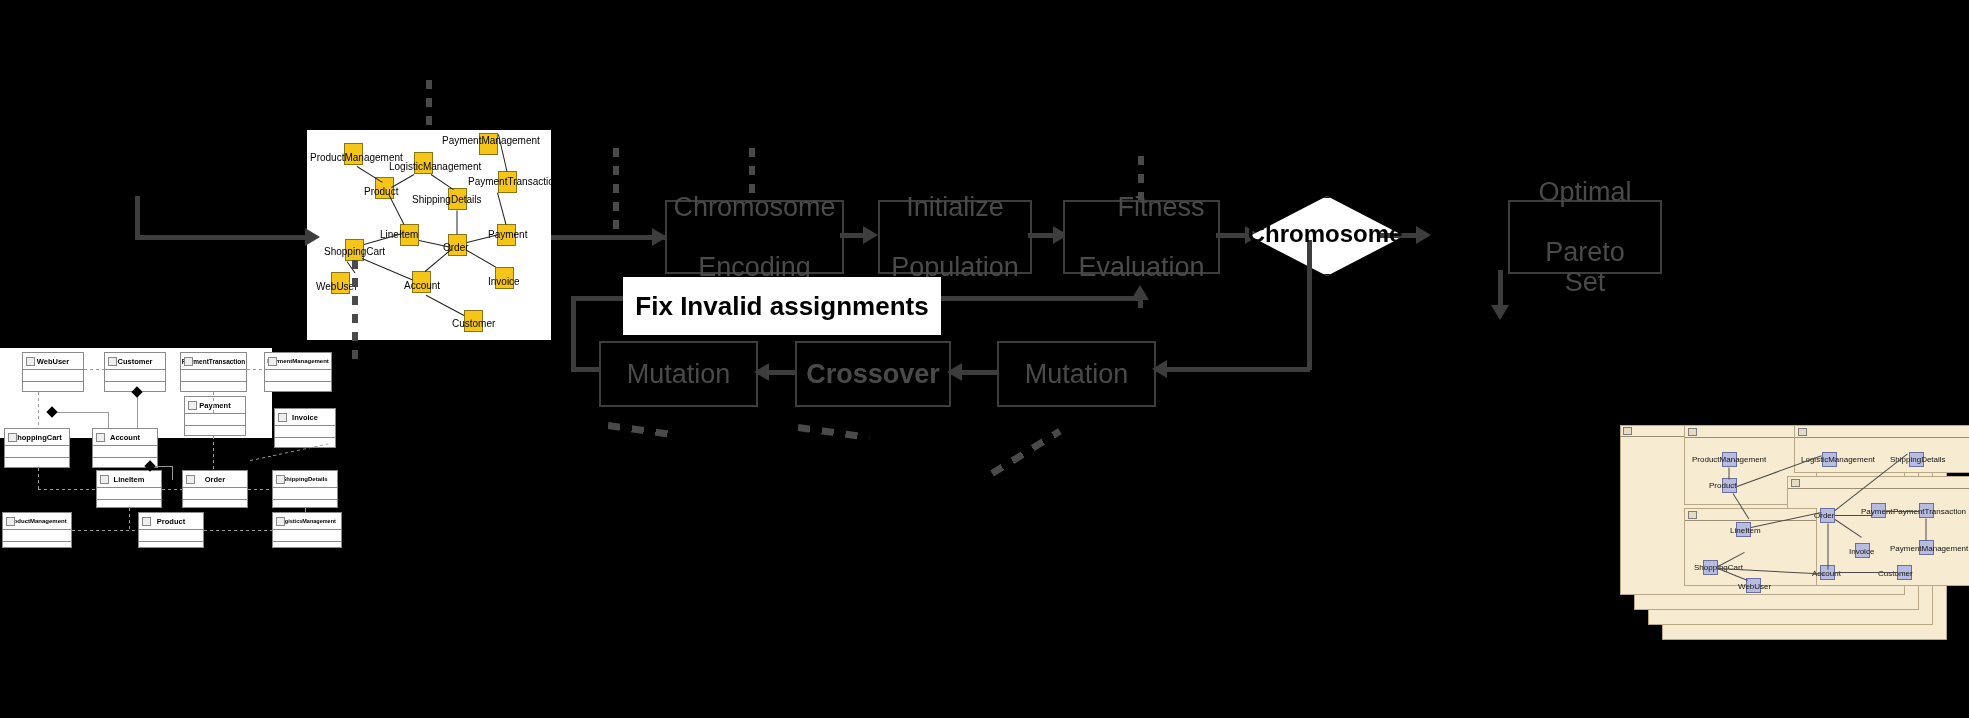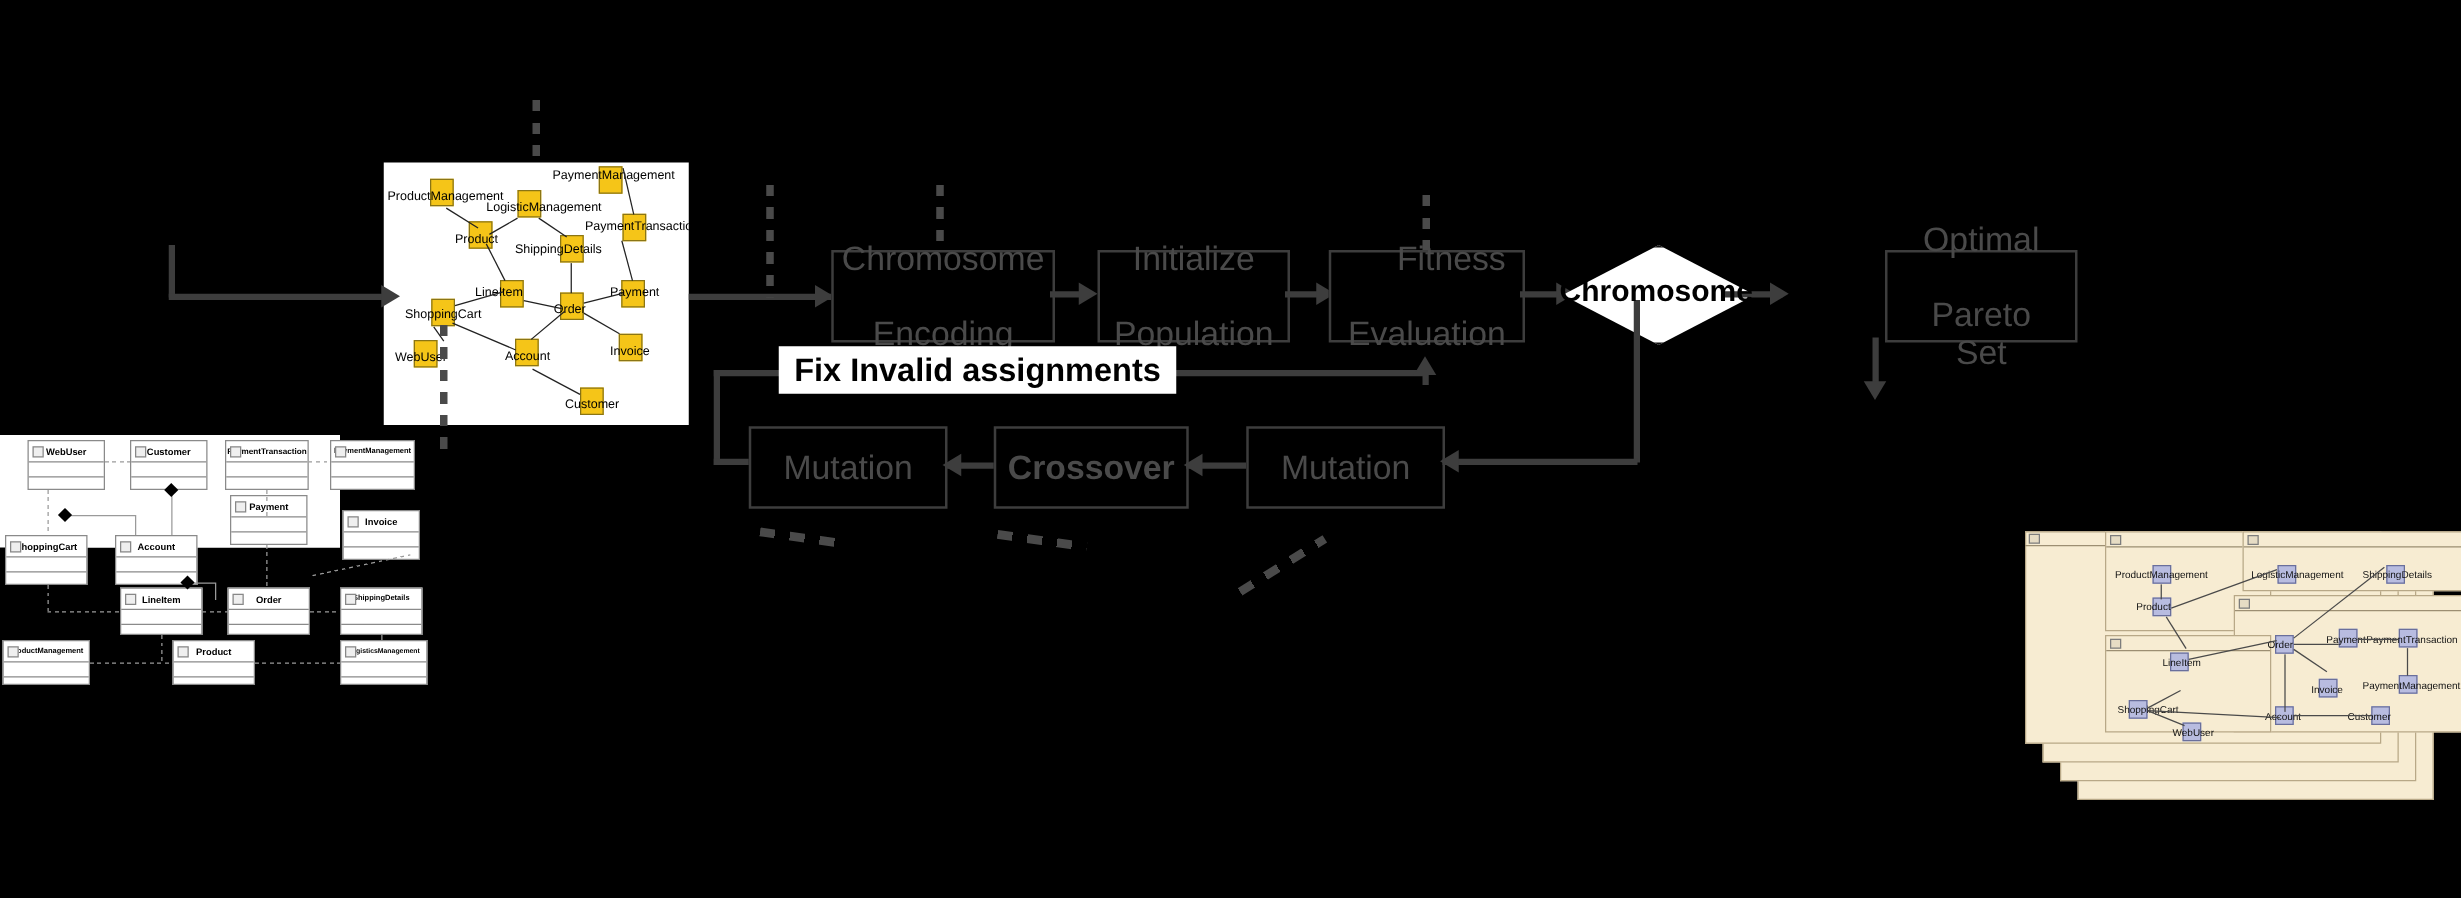--- a/index.html
+++ b/index.html
@@ -324,21 +324,21 @@
   <div class="arrow ar-r" style="left:1416px;top:226px;"></div>
 
   <div class="flowbox" style="left:1508px;top:200px;width:150px;height:70px;">
     <span><span>Optimal</span><br>
           <span>Pareto Set</span></span>
   </div>
 
   <div class="ln lnv" style="left:1498px;top:270px;height:40px;"></div>
   <div class="arrow ar-d" style="left:1491px;top:305px;"></div>
 
-  <div class="whitelabel" style="left:623px;top:277px;width:318px;height:38px;">
+  <div class="whitelabel" style="left:623px;top:277px;width:318px;height:58px;">
     <span>Fix Invalid assignments</span>
   </div>
 
   <div class="ln lnh" style="left:571px;top:296px;width:570px;"></div>
   <div class="ln lnv" style="left:571px;top:296px;height:76px;"></div>
   <div class="ln lnh" style="left:571px;top:367px;width:42px;"></div>
   <div class="ln lnv" style="left:1138px;top:296px;height:12px;"></div>
   <div class="arrow ar-u" style="left:1131px;top:285px;"></div>
 
   <div class="flowbox" style="left:599px;top:341px;width:155px;height:62px;">

